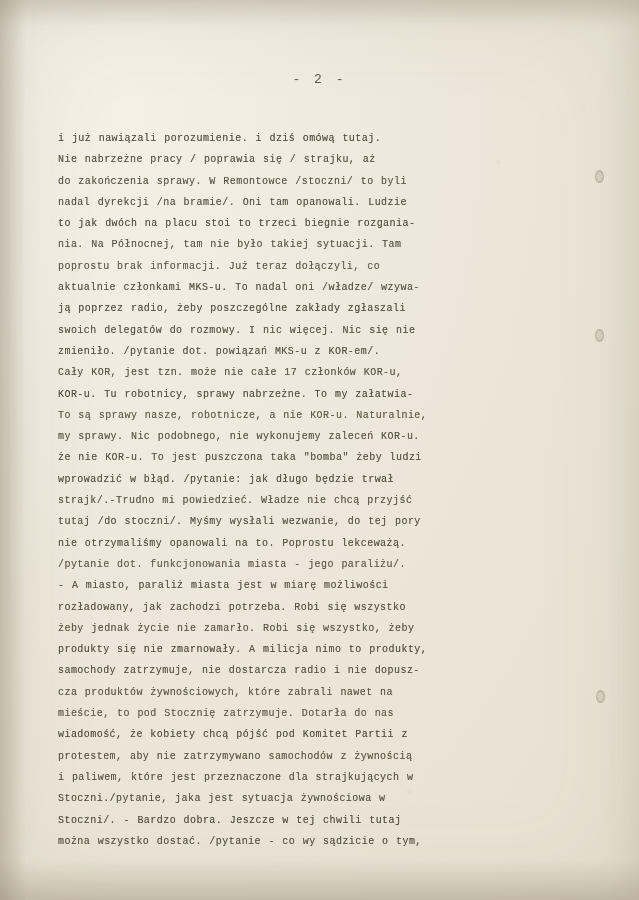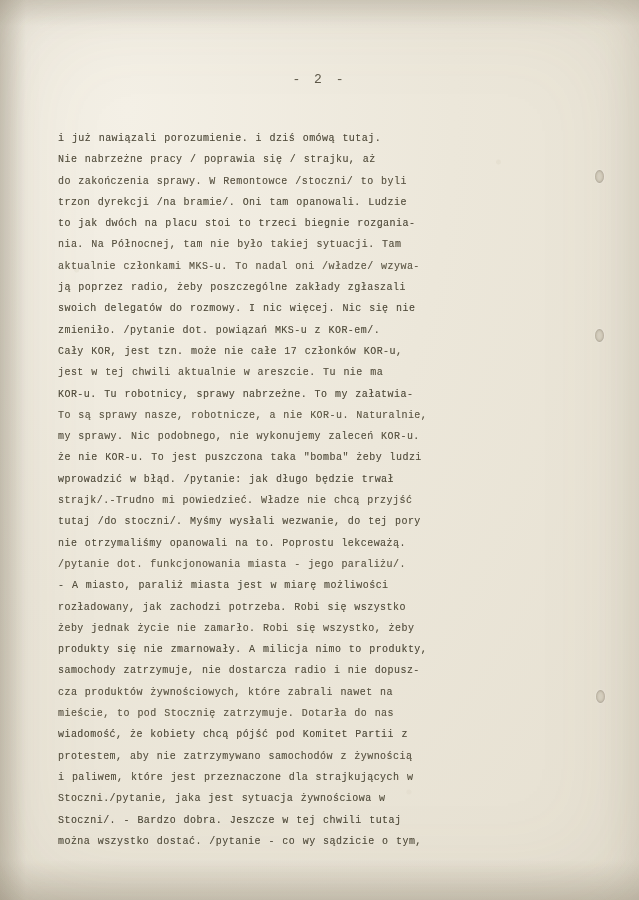--- a/index.html
+++ b/index.html
@@ -115,29 +115,29 @@
 <div class="page">
 
   <div class="grain"></div>
 
   <div class="page-number">- 2 -</div>
 
   <div class="body-text">
       <span class="line">i już nawiązali porozumienie. i dziś omówą tutaj.</span>
       <span class="line">Nie nabrzeżne pracy / poprawia się / strajku, aż</span>
       <span class="line">do zakończenia sprawy. W Remontowce /stoczni/ to byli</span>
-      <span class="line">trzon dyrekcji /na bramie/. Oni tam opanowali. Ludzie</span>
+      <span class="line">nadal dyrekcji /na bramie/. Oni tam opanowali. Ludzie</span>
       <span class="line">to jak dwóch na placu stoi to trzeci biegnie rozgania-</span>
       <span class="line">nia. Na Północnej, tam nie było takiej sytuacji. Tam</span>
+      <span class="line">poprostu brak informacji. Już teraz dołączyli, co</span>
       <span class="line">aktualnie członkami MKS-u. To nadal oni /władze/ wzywa-</span>
       <span class="line">ją poprzez radio, żeby poszczególne zakłady zgłaszali</span>
       <span class="line">swoich delegatów do rozmowy. I nic więcej. Nic się nie</span>
       <span class="line">zmieniło. /pytanie dot. powiązań MKS-u z KOR-em/.</span>
       <span class="line">Cały KOR, jest tzn. może nie całe 17 członków KOR-u,</span>
-      <span class="line">jest w tej chwili aktualnie w areszcie. Tu nie ma</span>
       <span class="line">KOR-u. Tu robotnicy, sprawy nabrzeżne. To my załatwia-</span>
       <span class="line">To są sprawy nasze, robotnicze, a nie KOR-u. Naturalnie,</span>
       <span class="line">my sprawy. Nic podobnego, nie wykonujemy zaleceń KOR-u.</span>
       <span class="line">że nie KOR-u. To jest puszczona taka "bomba" żeby ludzi</span>
       <span class="line">wprowadzić w błąd. /pytanie: jak długo będzie trwał</span>
       <span class="line">strajk/.-Trudno mi powiedzieć. Władze nie chcą przyjść</span>
       <span class="line">tutaj /do stoczni/. Myśmy wysłali wezwanie, do tej pory</span>
       <span class="line">nie otrzymaliśmy opanowali na to. Poprostu lekceważą.</span>
       <span class="line">/pytanie dot. funkcjonowania miasta - jego paraliżu/.</span>
       <span class="line">- A miasto, paraliż miasta jest w miarę możliwości</span>

